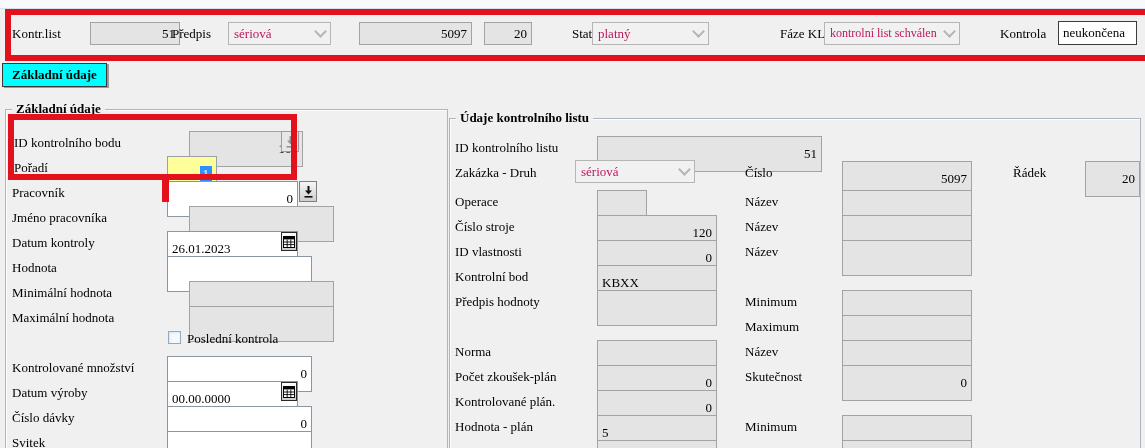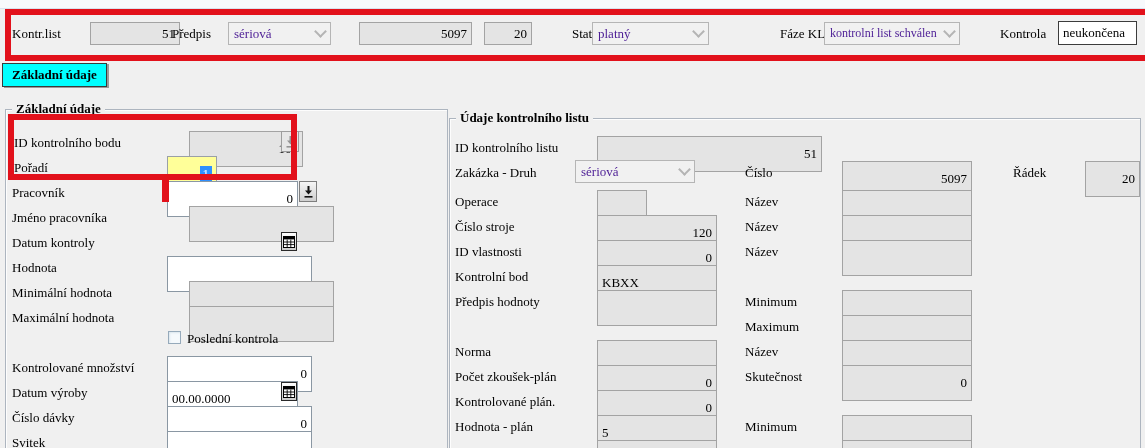--- a/index.html
+++ b/index.html
@@ -19,21 +19,21 @@
     border:1px solid #8a97a3;display:flex;align-items:center;padding:0 4px;
     white-space:nowrap;overflow:hidden;
   }
   .ro{background:#e4e4e4;border-color:#a3a3a3;margin-left:22px;}
   .num{justify-content:flex-end;}
   .dark{border-color:#3c3c3c;}
   .hl{background:var(--hl);border-color:#9aa0a6;}
   .sel{background:var(--sel);color:#fff;padding:0 3px;}
   .combo{
     position:absolute;height:23px;box-sizing:border-box;background:#f1f1f1;
-    border:1px solid #b5b5b5;color:#4c1d95;display:flex;align-items:center;
+    border:1px solid #b5b5b5;color:#be185d;display:flex;align-items:center;
     padding:0 5px;white-space:nowrap;overflow:hidden;
   }
   .chev{width:7px;height:7px;border-right:2px solid #b4b4b4;border-bottom:2px solid #b4b4b4;
     transform:rotate(45deg);margin-left:auto;flex:none;margin-top:-4px;}
   .btn{
     position:absolute;box-sizing:border-box;border:1px solid #7e7e7e;
     background:linear-gradient(#f6f6f6,#cfcfcf);display:flex;align-items:center;justify-content:center;
     color:#111;
   }
   .btn.dis{color:#949494;background:#e7e7e7;border-color:#9d9d9d;}
@@ -123,20 +123,23 @@
         <rect x="0.5" y="10" width="8" height="1.6" fill="currentColor"></rect>
       </svg>
   </div>
 
   <span class="lbl" style="left:12px;top:210px">Jméno pracovníka</span>
   <div class="fld ro" style="left:167px;top:206px;width:145px">
       <span></span>
     </div>
 
   <span class="lbl" style="left:12px;top:235px">Datum kontroly</span>
+  <div class="fld" style="left:167px;top:231px;width:131px">
+      <span>26.01.2023</span>
+    </div>
   <div class="btn cal" style="left:281px;top:232px;width:16px;height:19px">
     <svg width="12" height="12" viewBox="0 0 12 12">
         <rect x="0.5" y="0.5" width="11" height="11" fill="#fff" stroke="#000"></rect>
         <rect x="1" y="1" width="10" height="2.4" fill="#000"></rect>
         <path d="M1 6h10M1 8.6h10M4.2 3.6v8M7.8 3.6v8" stroke="#000" stroke-width="0.9" fill="none"></path>
       </svg>
   </div>
 
   <span class="lbl" style="left:12px;top:260px">Hodnota</span>
   <div class="fld" style="left:167px;top:256px;width:145px">

